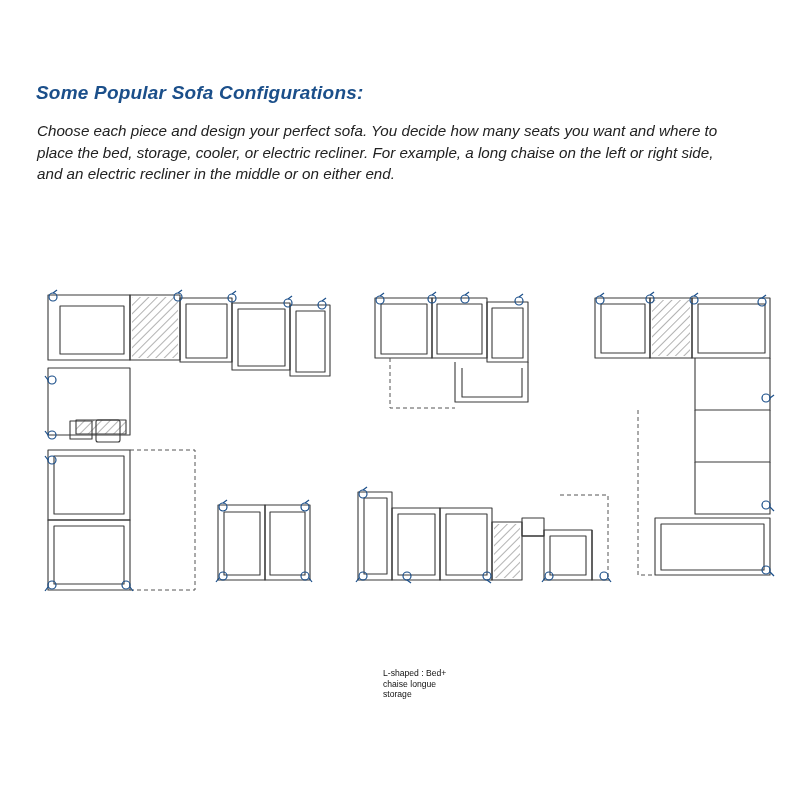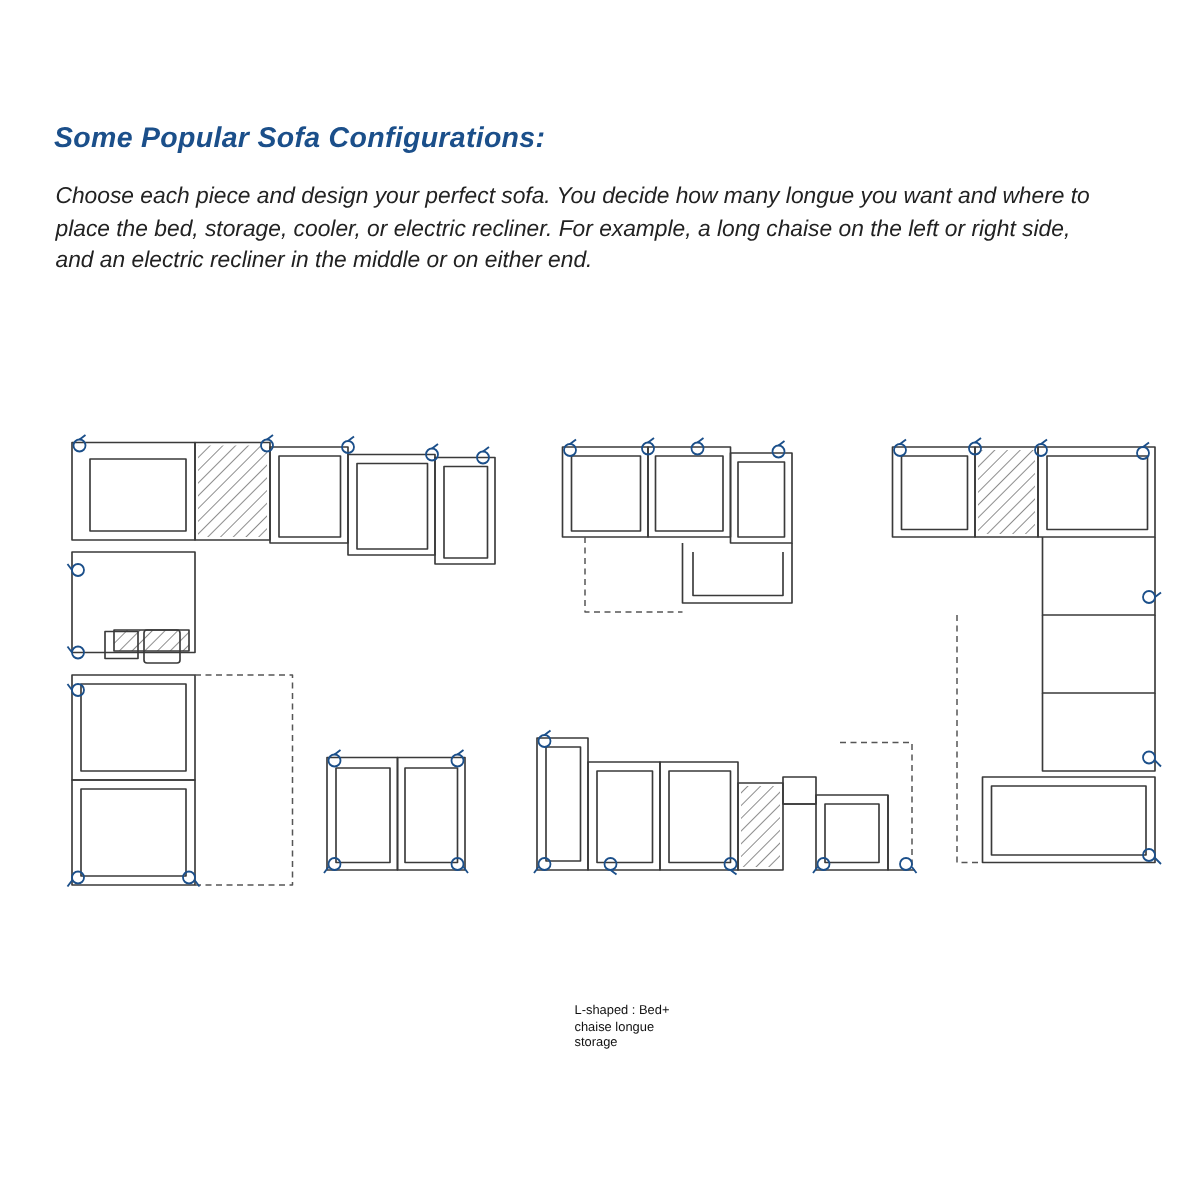--- a/index.html
+++ b/index.html
@@ -61,21 +61,21 @@
     white-space: pre-line;
   }
   #cap-lshape { left: 383px; top: 668px; width: 140px; }
 </style>
 </head>
 <body>
 
 <div class="page">
 
   <div class="heading">Some Popular Sofa Configurations:</div>
-  <div class="intro">Choose each piece and design your perfect sofa. You decide how many longue you want and where to place the bed, storage, cooler, or electric recliner. For example, a long chaise on the left or right side, and an electric recliner in the middle or on either end.</div>
+  <div class="intro">Choose each piece and design your perfect sofa. You decide how many seats you want and where to place the bed, storage, cooler, or electric recliner. For example, a long chaise on the left or right side, and an electric recliner in the middle or on either end.</div>
 
   <div class="diagram-wrap">
     <svg class="diagram" viewBox="0 0 800 430" xmlns="http://www.w3.org/2000/svg">
       <defs>
         <pattern id="hatch" width="6" height="6" patternUnits="userSpaceOnUse" patternTransform="rotate(45)">
           <line x1="0" y1="0" x2="0" y2="6" stroke="#555555" stroke-width="0.9"></line>
         </pattern>
         <g id="corner-swirl">
           <path d="M0,4 a4,4 0 1,1 4,4 l0,-2" fill="none" stroke="#1b4f8a" stroke-width="1.2"></path>
         </g>

